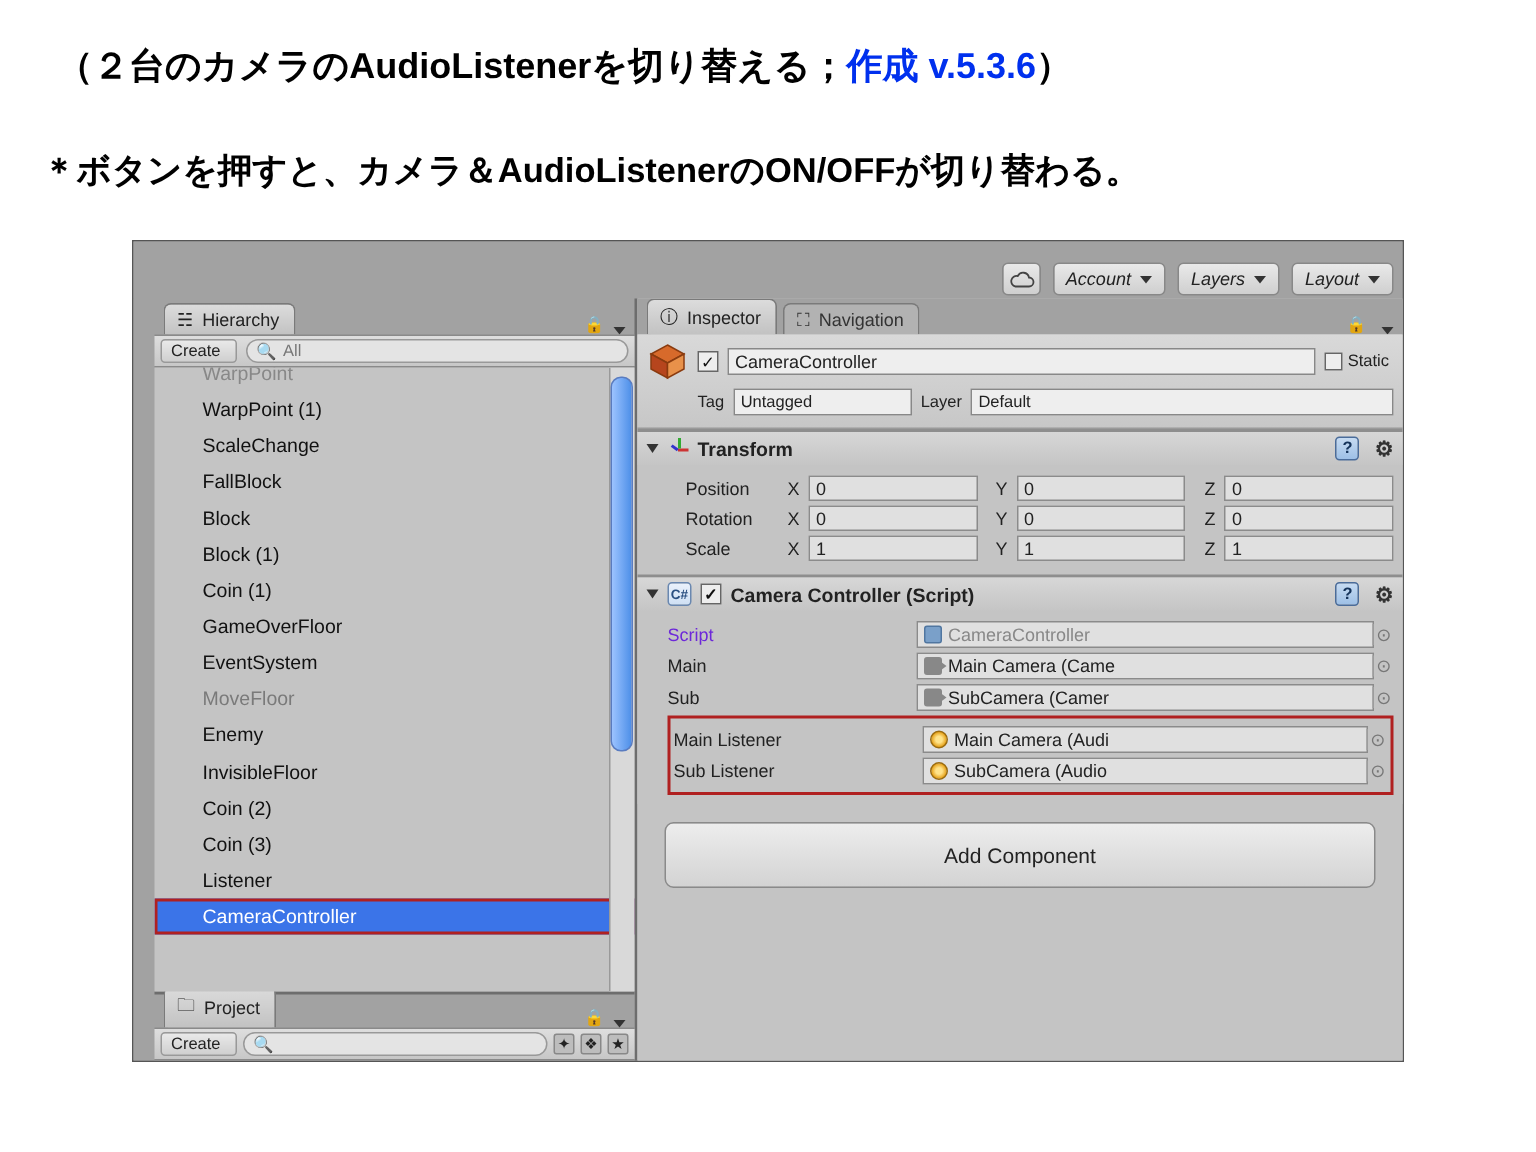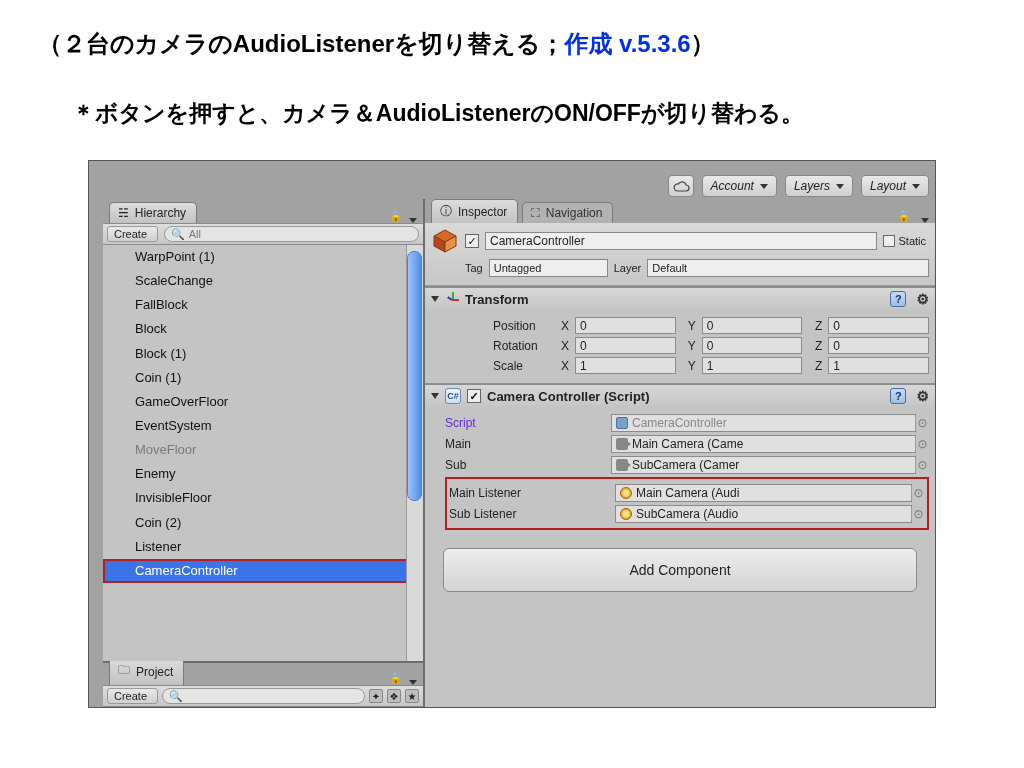--- a/index.html
+++ b/index.html
@@ -1,19 +1,19 @@
 <!DOCTYPE html>
 <html><head>
 <meta charset="utf-8">
 <style>
   * { box-sizing: border-box; margin: 0; padding: 0; }
   body { font-family: "Hiragino Sans", "Meiryo", Arial, sans-serif; background: #fff; width: 1024px; height: 768px; position: relative; }
   .caption { position: absolute; font-weight: bold; }
   .caption1 { top: 28px; left: 38px; font-size: 24px; }
-  .caption2 { top: 98px; left: 28px; font-size: 23px; margin-left: 44px; }
+  .caption2 { top: 98px; left: 28px; font-size: 23px; }
   .blue { color: #0030ee; }
 
   .editor {
     position: absolute; left: 88px; top: 160px; width: 848px; height: 548px;
     background: #a2a2a2; border: 1px solid #555;
     font-family: "Lucida Grande", Arial, sans-serif; font-size: 13px; color: #222;
   }
 
   
   .toolbar { height: 38px; background: #a2a2a2; display: flex; justify-content: flex-end; align-items: flex-end; padding: 0 6px 2px 0; gap: 8px; }
@@ -84,21 +84,21 @@
     border-top: 2px solid #8e8e8e; background:#c4c4c4;
   }
   .comphead {
     height: 22px; background: linear-gradient(#d7d7d7,#c5c5c5); display:flex; align-items:center;
     padding: 0 6px; gap: 6px; font-size: 13px; font-weight: bold;
   }
   .fold { width:0; height:0; border-left:4px solid transparent; border-right:4px solid transparent; border-top:6px solid #333;}
   .help { width:16px; height:16px; border:1px solid #4a6c9a; background:linear-gradient(#c6dbf2,#9ec0e6); border-radius:3px; display:flex; align-items:center; justify-content:center; font-size:11px; color:#15335a; font-weight:bold; margin-left:auto;}
   .gear2 { font-size:14px; color:#333; margin-left:4px;}
 
-  .compbody { padding: 4px 6px 6px 68px; }
+  .compbody { padding: 4px 6px 6px 32px; }
   .prow { display:flex; align-items:center; gap: 6px; margin: 3px 0; font-size: 12px;}
   .prow .plbl { width: 56px;}
   .axlbl { width: 14px; text-align:right;}
   .numfield { flex:1; height:17px; background:#e0e0e0; border:1px solid #8b8b8b; padding:0 4px; font-size:12px; display:flex; align-items:center;}
 
   .scriptlike { padding: 4px 6px 6px 20px; position:relative;}
   .srow { display:flex; align-items:center; gap:6px; margin:3px 0; font-size:12px;}
   .srow .slbl { width: 160px;}
   .objfield { flex:1; height:18px; background:#e0e0e0; border:1px solid #8b8b8b; padding:0 4px; display:flex; align-items:center; gap:4px; font-size:12px; overflow:hidden; white-space:nowrap;}
   .objfield.dim { color:#888;}
@@ -173,32 +173,34 @@
         <div class="search">
             <span class="mag">🔍</span>
             <span>All</span>
           </div>
       </div>
       <div class="leftwrap">
         <div class="hlist" id="hlist">
           <div class="scroll">
               <div class="thumb"></div>
             </div>
+        <div class="hitem cut">WarpPoint</div>
             <div class="hitem">WarpPoint (1)</div>
             <div class="hitem">ScaleChange</div>
             <div class="hitem">FallBlock</div>
             <div class="hitem">Block</div>
             <div class="hitem">Block (1)</div>
             <div class="hitem">Coin (1)</div>
             <div class="hitem">GameOverFloor</div>
             <div class="hitem">EventSystem</div>
             <div class="hitem dim">MoveFloor</div>
             <div class="hitem">Enemy</div>
             <div class="hitem">InvisibleFloor</div>
             <div class="hitem">Coin (2)</div>
+            <div class="hitem">Coin (3)</div>
             <div class="hitem">Listener</div>
             <div class="hitem selected">CameraController</div>
           </div>
       </div>
       <div class="projectsection">
         <div class="lefttabs" style="height:22px;">
           <div class="tab">
             <span class="ticon">🗀</span>
             <span>Project</span>
           </div>

